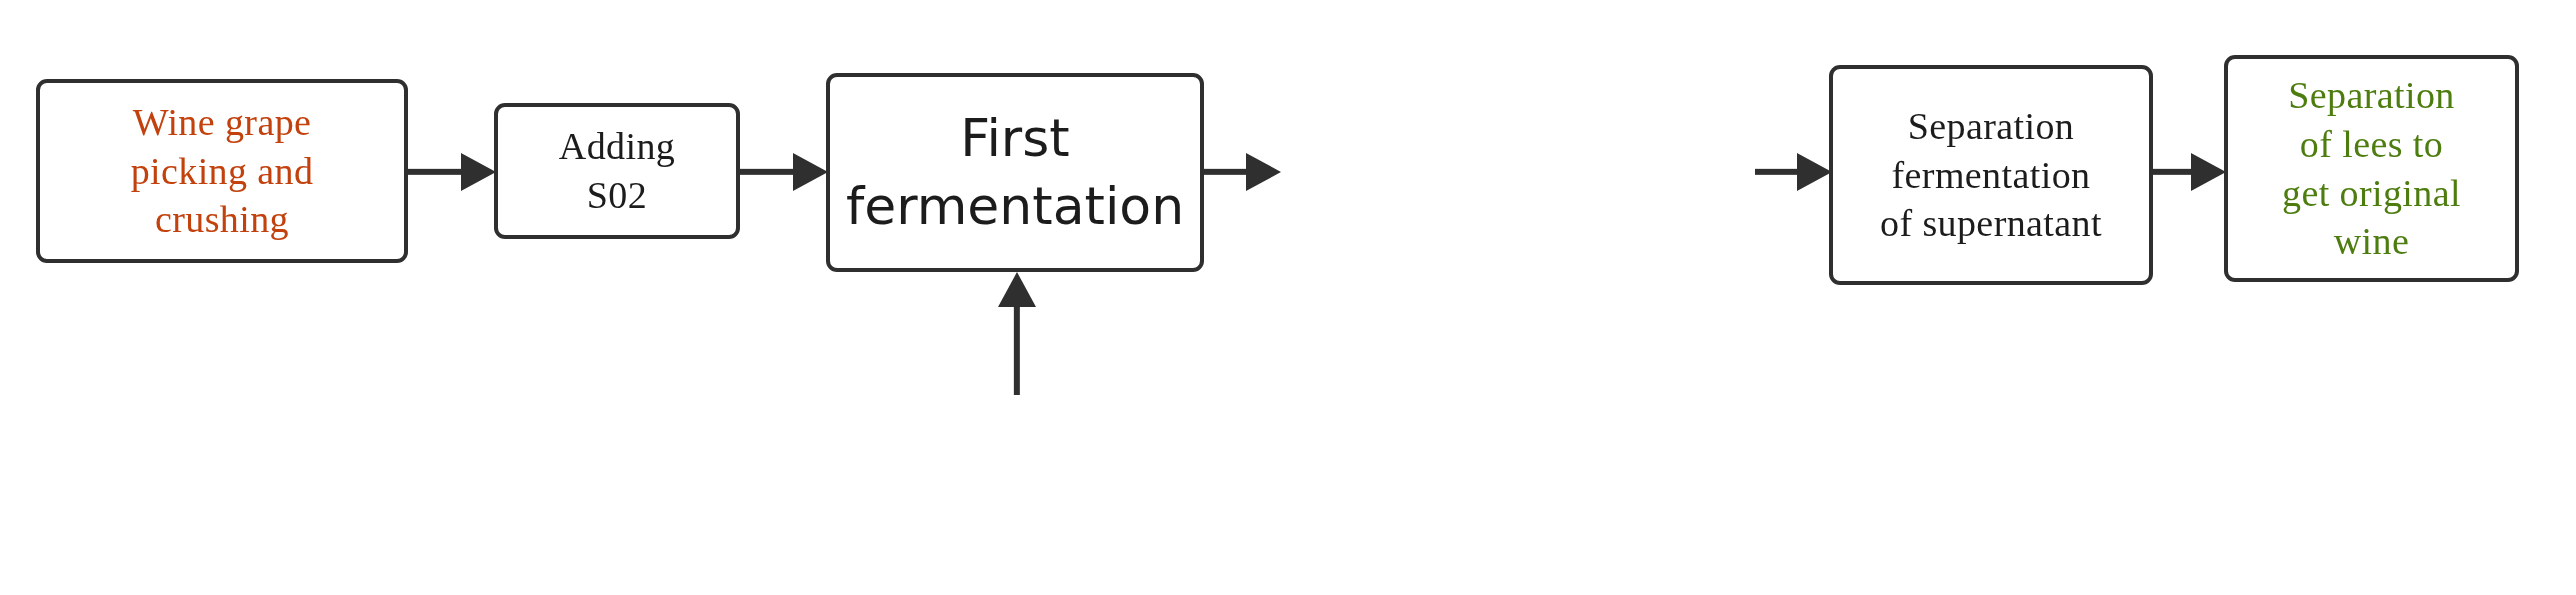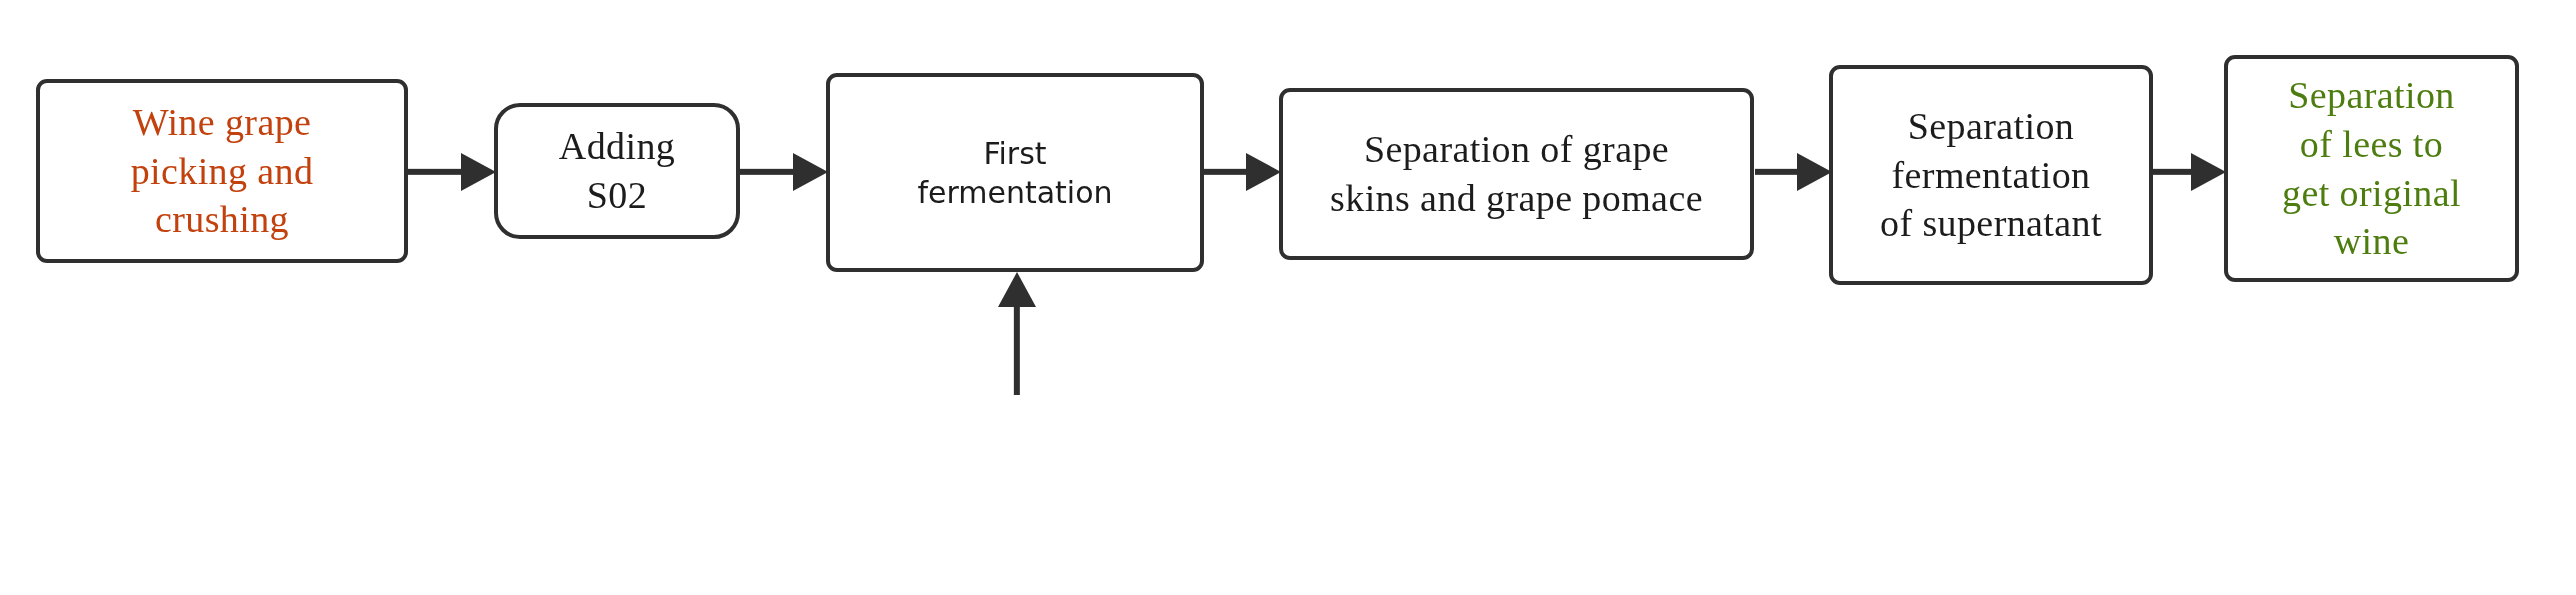--- a/index.html
+++ b/index.html
@@ -38,21 +38,21 @@
     white-space: pre-line;
   }
   .serif .label {
     font-family: "Liberation Serif", serif;
     font-size: 38px;
     line-height: 1.28;
     letter-spacing: 0.4px;
   }
   .sans .label {
     font-family: "DejaVu Sans", sans-serif;
-    font-size: 30px;
+    font-size: 52px;
     line-height: 1.30;
     letter-spacing: 0px;
     font-weight: 400;
   }
 
   
   .edge {
     position: absolute;
     z-index: 1;
   }
@@ -121,31 +121,27 @@
     </div>
     <div class="edge edge-v" style="left: 998px; top: 272px; width: 38px; height: 123px;">
       <div class="shaft" style="height: 100px; background: rgb(47, 47, 47);"></div>
       <div class="head" style="border-bottom-color: rgb(47, 47, 47);"></div>
     </div>
     <div class="node serif" style="left: 36px; top: 79px; width: 372px; height: 184px; border-color: rgb(47, 47, 47); color: #c2410c;">
       <span class="label">Wine grape
 picking and
 crushing</span>
     </div>
-    <div class="node serif" style="left: 494px; top: 103px; width: 246px; height: 136px; border-color: rgb(47, 47, 47); color: rgb(28, 28, 28); border-radius: 26px;">
+    <div class="node serif" style="left: 494px; top: 103px; width: 246px; height: 136px; border-color: rgb(47, 47, 47); color: rgb(28, 28, 28);">
       <span class="label">Adding
 S02</span>
     </div>
     <div class="node sans" style="left: 826px; top: 73px; width: 378px; height: 199px; border-color: rgb(47, 47, 47); color: rgb(28, 28, 28);">
       <span class="label">First
 fermentation</span>
-    </div>
-    <div class="node serif" style="left: 1279px; top: 88px; width: 475px; height: 172px; border-color: rgb(47, 47, 47); color: rgb(28, 28, 28);">
-      <span class="label">Separation of grape
-skins and grape pomace</span>
     </div>
     <div class="node serif" style="left: 1829px; top: 65px; width: 324px; height: 220px; border-color: rgb(47, 47, 47); color: rgb(28, 28, 28);">
       <span class="label">Separation
 fermentation
 of supernatant</span>
     </div>
     <div class="node serif" style="left: 2224px; top: 55px; width: 295px; height: 227px; border-color: rgb(47, 47, 47); color: #4d7c0f;">
       <span class="label">Separation
 of lees to
 get original

